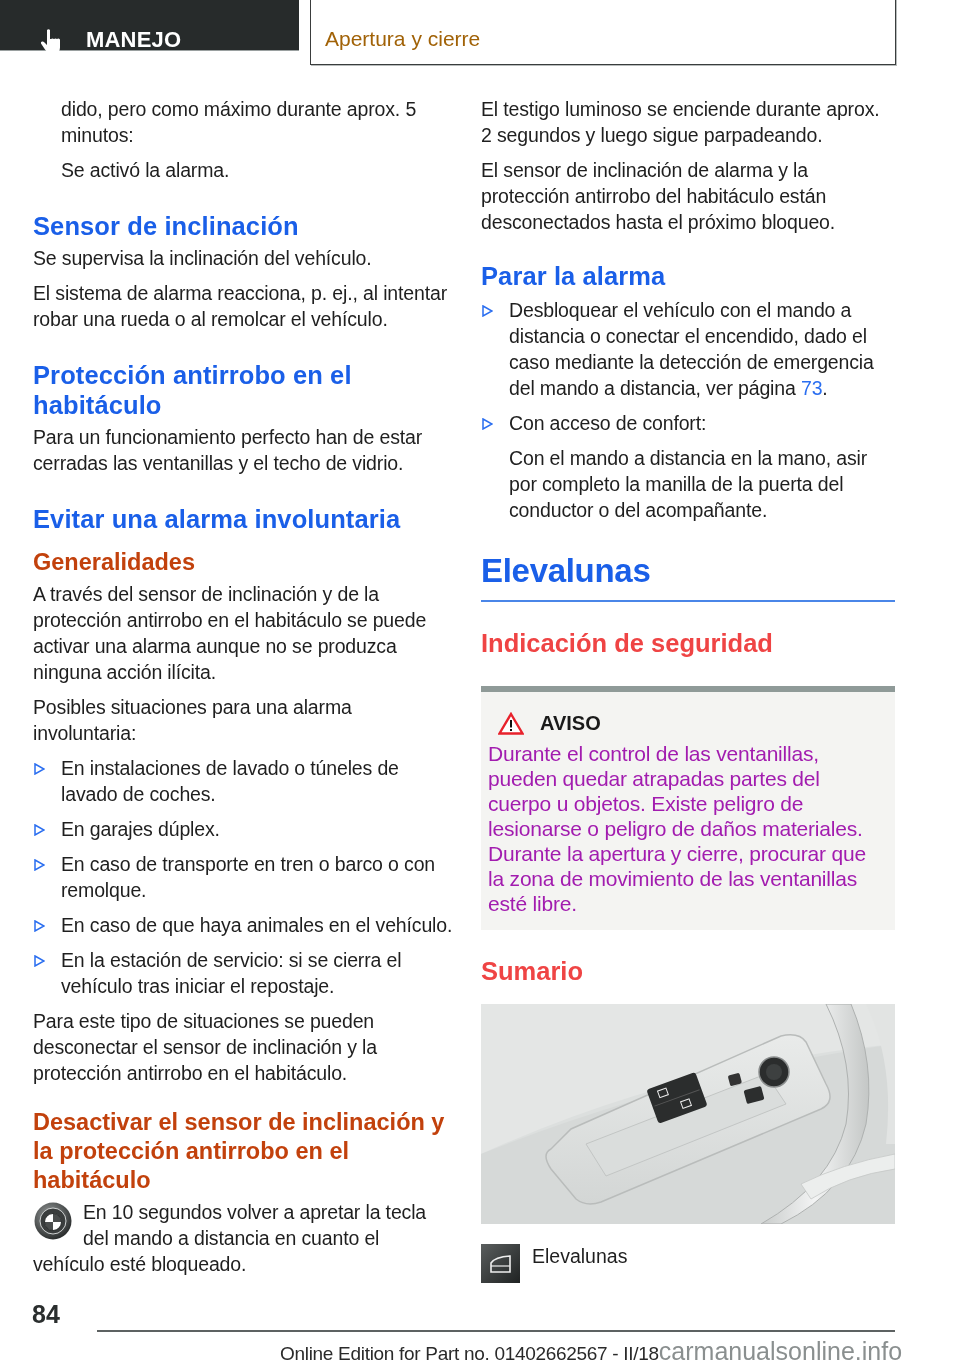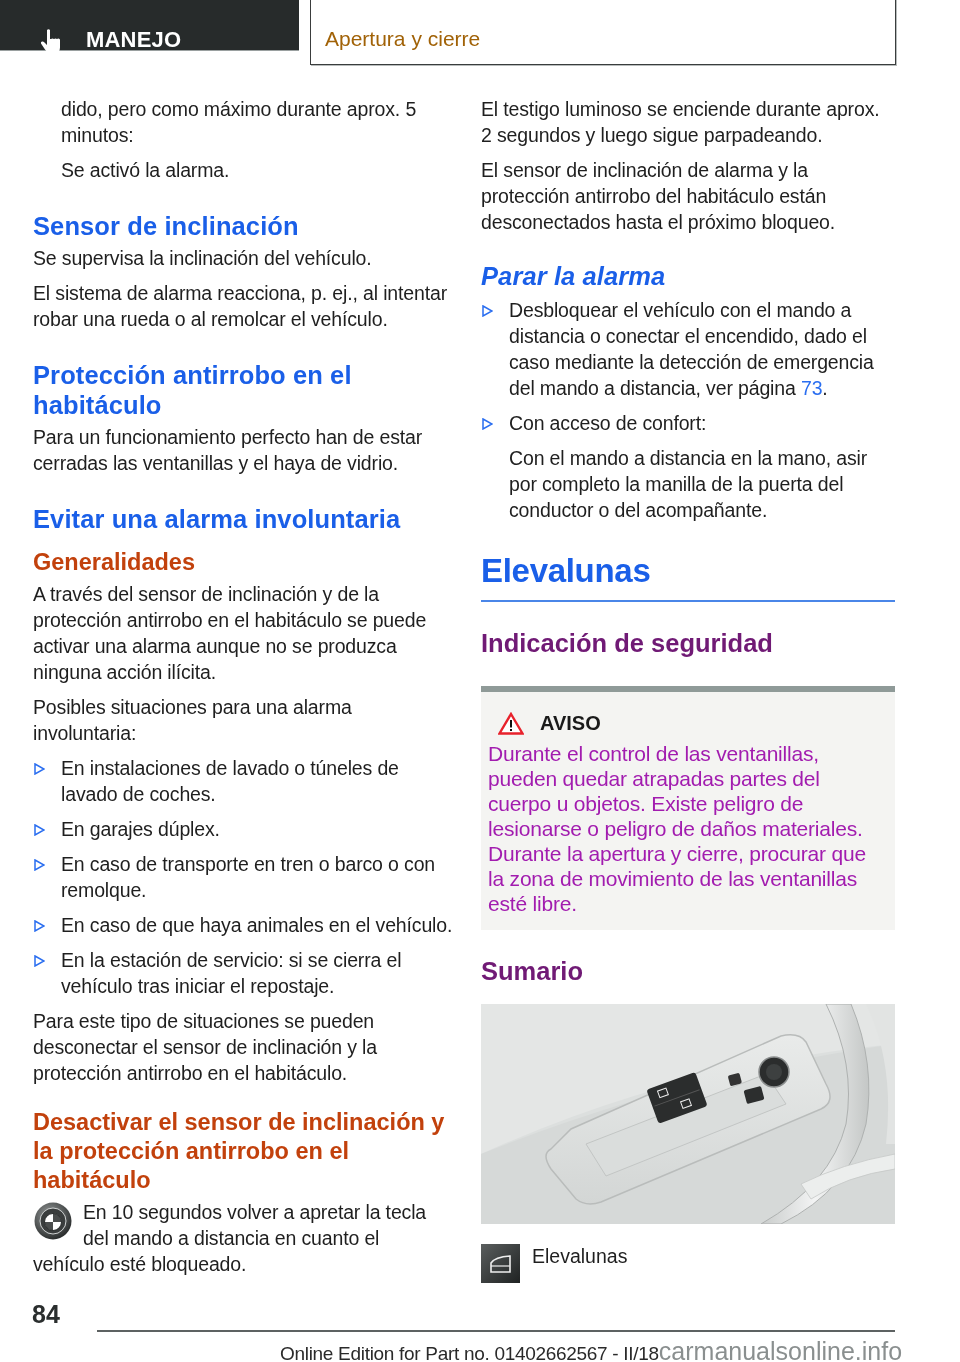--- a/index.html
+++ b/index.html
@@ -28,21 +28,21 @@
     .bullets { list-style: none; margin-bottom: 6px; }
     .bullets li { position: relative; padding-left: 28px; font-size: 19.5px; line-height: 26px; color: #1f1f1f; margin-bottom: 9px; letter-spacing: -0.15px; }
     .bullet-mark { position: absolute; left: 1px; top: 8px; width: 11px; height: 12px; }
     .link { color: #2a6ef0; }
 
     .key-row { position: relative; font-size: 19.5px; line-height: 26px; color: #1f1f1f; letter-spacing: -0.15px; }
     .key-icon { float: left; width: 40px; height: 40px; margin: 2px 10px 0 0; }
 
     
     .h-chapter { font-size: 33px; font-weight: bold; color: #1a5fe8; line-height: 40px; margin-top: 28px; padding-bottom: 9px; border-bottom: 2px solid #4a86e8; letter-spacing: -0.3px; }
-    .h-sec { font-size: 25.5px; font-weight: bold; color: #701a75; line-height: 30px; margin-top: 26px; }
+    .h-sec { font-size: 25.5px; font-weight: bold; color: #ef4444; line-height: 30px; margin-top: 26px; }
     .warn-box { margin-top: 28px; background: #f4f4f2; border-top: 6px solid #8f9a98; padding: 20px 8px 14px 7px; }
     .warn-head { display: flex; align-items: center; margin-left: 10px; margin-bottom: 6px; }
     .warn-icon { width: 26px; height: 23px; margin-right: 16px; }
     .warn-title { font-size: 20px; font-weight: bold; color: #1a1a1a; }
     .warn-text { font-size: 21px; line-height: 25px; color: #a21caf; letter-spacing: -0.2px; }
 
     .photo { margin-top: 18px; width: 414px; height: 220px; position: relative; overflow: hidden; background: linear-gradient(170deg, #e6e8e7 0%, #cfd2d1 40%, #dcdedd 100%); }
     .caption-row { display: flex; align-items: flex-start; margin-top: 20px; }
     .cap-icon { width: 39px; height: 39px; margin-right: 12px; }
     .cap-text { font-size: 19.5px; line-height: 24px; color: #1f1f1f; }
@@ -69,21 +69,21 @@
 
 <div class="col col-left">
   <p class="txt indent">dido, pero como máximo durante aprox. 5 minutos:</p>
   <p class="txt indent">Se activó la alarma.</p>
 
   <h2 class="h-main">Sensor de inclinación</h2>
   <p class="txt">Se supervisa la inclinación del vehículo.</p>
   <p class="txt">El sistema de alarma reacciona, p. ej., al intentar robar una rueda o al remolcar el vehículo.</p>
 
   <h2 class="h-main">Protección antirrobo en el habitáculo</h2>
-  <p class="txt">Para un funcionamiento perfecto han de estar cerradas las ventanillas y el haya de vidrio.</p>
+  <p class="txt">Para un funcionamiento perfecto han de estar cerradas las ventanillas y el techo de vidrio.</p>
 
   <h2 class="h-main">Evitar una alarma involuntaria</h2>
 
   <h3 class="h-sub">Generalidades</h3>
   <p class="txt">A través del sensor de inclinación y de la protección antirrobo en el habitáculo se puede activar una alarma aunque no se produzca ninguna acción ilícita.</p>
   <p class="txt">Posibles situaciones para una alarma involuntaria:</p>
 
   <ul class="bullets">
     <li>
       <svg class="bullet-mark" viewBox="0 0 11 12">
@@ -136,21 +136,21 @@
       <circle cx="20" cy="21" r="8.5" fill="none" stroke="#2a2d2d" stroke-width="1"></circle>
     </svg>
     <span>En 10 segundos volver a apretar la tecla del mando a distancia en cuanto el vehículo esté bloqueado.</span>
   </div>
 </div>
 
 <div class="col col-right">
   <p class="txt">El testigo luminoso se enciende durante aprox. 2 segundos y luego sigue parpadeando.</p>
   <p class="txt">El sensor de inclinación de alarma y la protección antirrobo del habitáculo están desconectados hasta el próximo bloqueo.</p>
 
-  <h2 class="h-main" style="margin-top:26px;font-style:italic;">Parar la alarma</h2>
+  <h2 class="h-main" style="margin-top:26px;">Parar la alarma</h2>
   <ul class="bullets" style="margin-top:6px;">
     <li>
       <svg class="bullet-mark" viewBox="0 0 11 12">
           <path d="M1 1 L10 6 L1 11 Z" fill="none" stroke="#2a6ef0" stroke-width="1.5"></path>
         </svg>
       <span>Desbloquear el vehículo con el mando a distancia o conectar el encendido, dado el caso mediante la detección de emergencia del mando a distancia, ver página </span><span class="link">73</span><span>.</span>
     </li>
     <li>
       <svg class="bullet-mark" viewBox="0 0 11 12">
           <path d="M1 1 L10 6 L1 11 Z" fill="none" stroke="#2a6ef0" stroke-width="1.5"></path>

